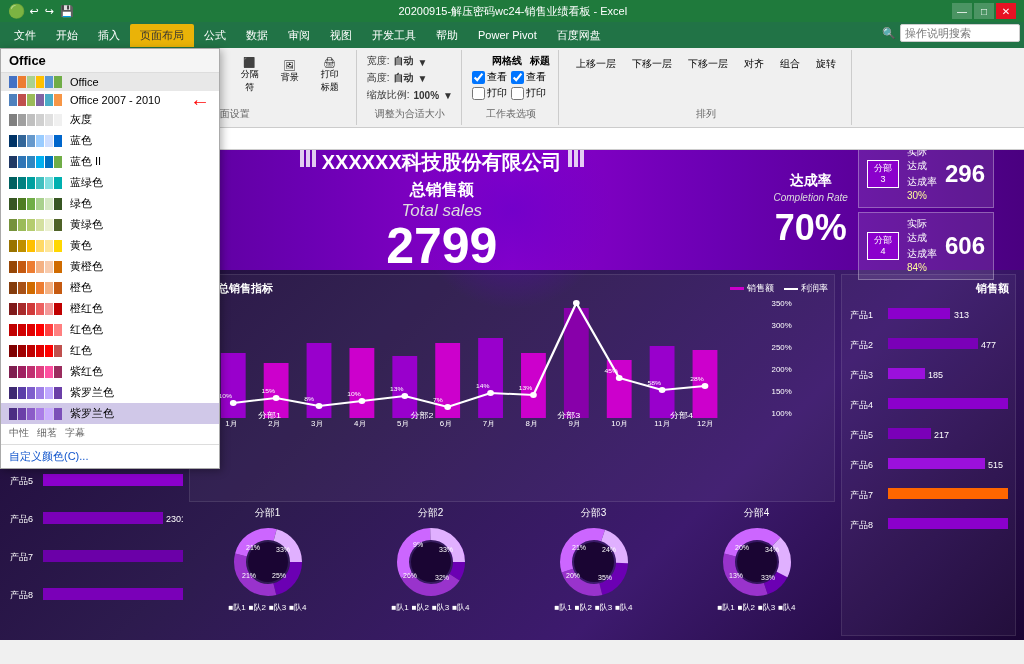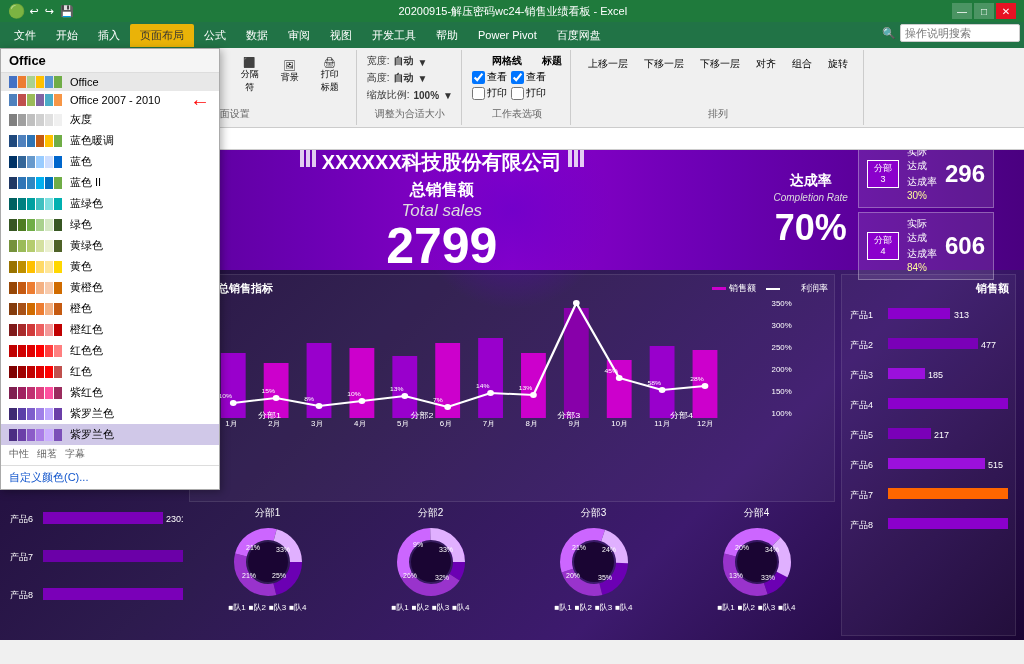--- a/index.html
+++ b/index.html
@@ -320,21 +320,21 @@
         <span>缩放比例:</span>
           <span style="font-weight:bold;">100%</span>
           <span>▼</span>
       </div>
     </div>
     <div class="ribbon-section-label">调整为合适大小</div>
   </div>
 
   <div class="ribbon-section">
     <div style="font-size:10px;">
-      <div style="display:flex;gap:20px;padding-left:20px;">
+      <div style="display:flex;gap:8px;padding-left:20px;">
         <div style="font-weight:bold;">网格线</div>
         <div style="font-weight:bold;">标题</div>
       </div>
       <div style="display:flex;gap:4px;margin-top:2px;">
         <label style="display:flex;align-items:center;gap:2px;"><input type="checkbox" checked="" style="">查看</label>
         <label style="display:flex;align-items:center;gap:2px;"><input type="checkbox" checked="" style="">查看</label>
       </div>
       <div style="display:flex;gap:4px;margin-top:2px;">
         <label style="display:flex;align-items:center;gap:2px;"><input type="checkbox" style="">打印</label>
         <label style="display:flex;align-items:center;gap:2px;"><input type="checkbox" style="">打印</label>
@@ -387,31 +387,20 @@
         <div class="swatch-block" style="background:#808080;"></div>
         <div class="swatch-block" style="background:#a0a0a0;"></div>
         <div class="swatch-block" style="background:#c0c0c0;"></div>
         <div class="swatch-block" style="background:#d0d0d0;"></div>
         <div class="swatch-block" style="background:#e0e0e0;"></div>
         <div class="swatch-block" style="background:#f0f0f0;"></div>
       </div>
       <span class="label">灰度</span>
     </div>
 
-    <div class="dropdown-item">
-      <div class="color-swatch">
-        <div class="swatch-block" style="background:#1f497d;"></div>
-        <div class="swatch-block" style="background:#4f81bd;"></div>
-        <div class="swatch-block" style="background:#2e74b5;"></div>
-        <div class="swatch-block" style="background:#c55a11;"></div>
-        <div class="swatch-block" style="background:#ffc000;"></div>
-        <div class="swatch-block" style="background:#70ad47;"></div>
-      </div>
-      <span class="label">蓝色暖调</span>
-    </div>
 
     <div class="dropdown-item">
       <div class="color-swatch">
         <div class="swatch-block" style="background:#003366;"></div>
         <div class="swatch-block" style="background:#336699;"></div>
         <div class="swatch-block" style="background:#6699cc;"></div>
         <div class="swatch-block" style="background:#99ccff;"></div>
         <div class="swatch-block" style="background:#ccddff;"></div>
         <div class="swatch-block" style="background:#0066cc;"></div>
       </div>
@@ -689,21 +678,21 @@
         <div style="flex:1;display:flex;flex-direction:column;gap:4px;">
 
           <div style="background:rgba(255,255,255,0.04);border:1px solid rgba(255,255,255,0.1);padding:6px;flex:1;">
             <div style="display:flex;justify-content:space-between;align-items:center;margin-bottom:2px;">
               <span style="color:white;font-size:11px;font-weight:bold;">月度总销售指标</span>
               <div style="display:flex;gap:10px;">
                 <div style="display:flex;align-items:center;gap:3px;">
                   <div style="width:14px;height:3px;background:#cc00cc;"></div>
                   <span style="color:white;font-size:9px;">销售额</span>
                 </div>
-                <div style="display:flex;align-items:center;gap:21px;justify-content:space-between;">
+                <div style="display:flex;align-items:center;gap:3px;justify-content:space-between;">
                   <div style="width:14px;height:2px;background:#ffffff;"></div>
                   <span style="color:white;font-size:9px;">利润率</span>
                 </div>
               </div>
             </div>
             <svg width="100%" height="130" viewBox="0 0 560 130" preserveAspectRatio="none">
 
               <text x="0" y="8" fill="white" font-size="7">350</text>
               <text x="0" y="30" fill="white" font-size="7">300</text>
               <text x="0" y="52" fill="white" font-size="7">250</text>

